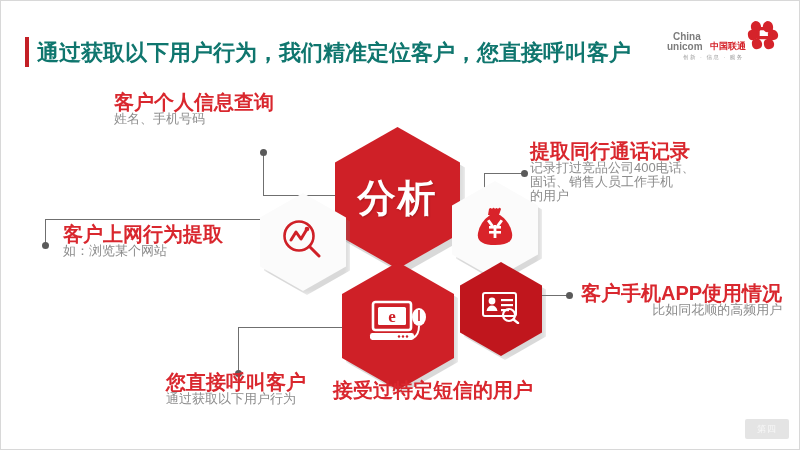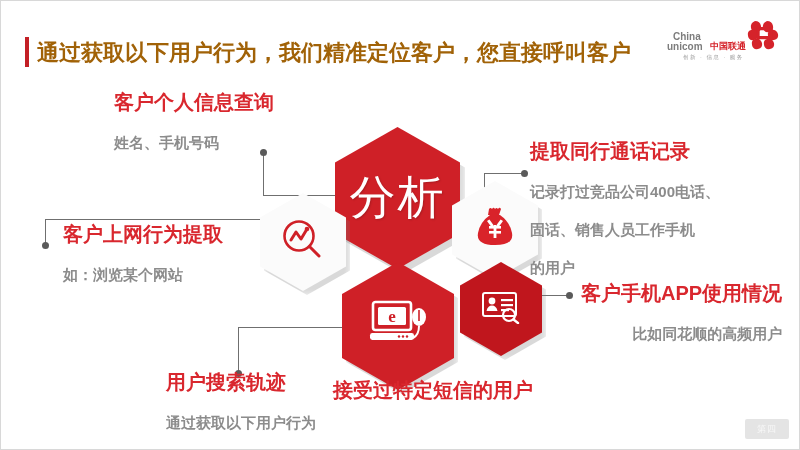--- a/index.html
+++ b/index.html
@@ -20,21 +20,21 @@
 
   
   .title-bar{
     position:absolute;left:24px;top:36px;
     width:4px;height:30px;
     background:#c32026;
   }
   .title-text{
     position:absolute;left:36px;top:37px;
     font-size:22px;font-weight:bold;
-    color:#a16207;
+    color:#0f766e;
     letter-spacing:0px;
     white-space:nowrap;
   }
 
   
   .logo{
     position:absolute;right:14px;top:16px;
     width:118px;height:46px;
   }
   .logo svg{display:block;}
@@ -47,40 +47,40 @@
     position:absolute;width:7px;height:7px;border-radius:50%;
     background:#5a5a5a;
   }
 
   
   .lbl{position:absolute;white-space:nowrap;}
   .lbl .hd{
     color:#d9272e;font-size:20px;font-weight:bold;line-height:19px;
   }
   .lbl .sub{
-    color:#8c8c8c;font-size:15px;line-height:14px;font-weight:bold;margin-top:24px;
+    color:#8c8c8c;font-size:13px;line-height:14px;font-weight:normal;
   }
 
   
   .hex{
     position:absolute;
     clip-path:polygon(50% 0%,100% 25%,100% 75%,50% 100%,0% 75%,0% 25%);
     display:flex;align-items:center;justify-content:center;
   }
   .hex-shadow{
     position:absolute;
     clip-path:polygon(50% 0%,100% 25%,100% 75%,50% 100%,0% 75%,0% 25%);
     background:rgba(130,130,130,0.30);
     filter:blur(3px);
   }
   .hex-red{background:#cf2027;}
   .hex-red-dark{background:#c0161d;}
   .hex-white{background:#fbfbfb;}
   .hex-main-label{
-    color:#ffffff;font-size:46px;font-weight:normal;letter-spacing:2px;
+    color:#ffffff;font-size:38px;font-weight:bold;letter-spacing:2px;
     text-shadow:1px 1px 2px rgba(0,0,0,.18);
   }
 
   
   .watermark{
     position:absolute;right:10px;bottom:10px;
     width:44px;height:20px;background:#cfcfcf;
     border-radius:2px;opacity:.55;
     display:flex;align-items:center;justify-content:center;
     color:#f2f2f2;font-size:9px;letter-spacing:1px;
@@ -221,21 +221,21 @@
     <div class="sub">固话、销售人员工作手机</div>
     <div class="sub">的用户</div>
   </div>
 
   <div class="lbl" style="left:580px;top:283px;text-align:right;">
     <div class="hd">客户手机APP使用情况</div>
     <div class="sub">比如同花顺的高频用户</div>
   </div>
 
   <div class="lbl" style="left:165px;top:372px;">
-    <div class="hd">用户搜索轨迹</div>
+    <div class="hd">您直接呼叫客户</div>
     <div class="sub">通过获取以下用户行为</div>
   </div>
 
   <div class="lbl" style="left:332px;top:380px;">
     <div class="hd">接受过特定短信的用户</div>
   </div>
 
   <div class="watermark">第四</div>
 
 </div>

